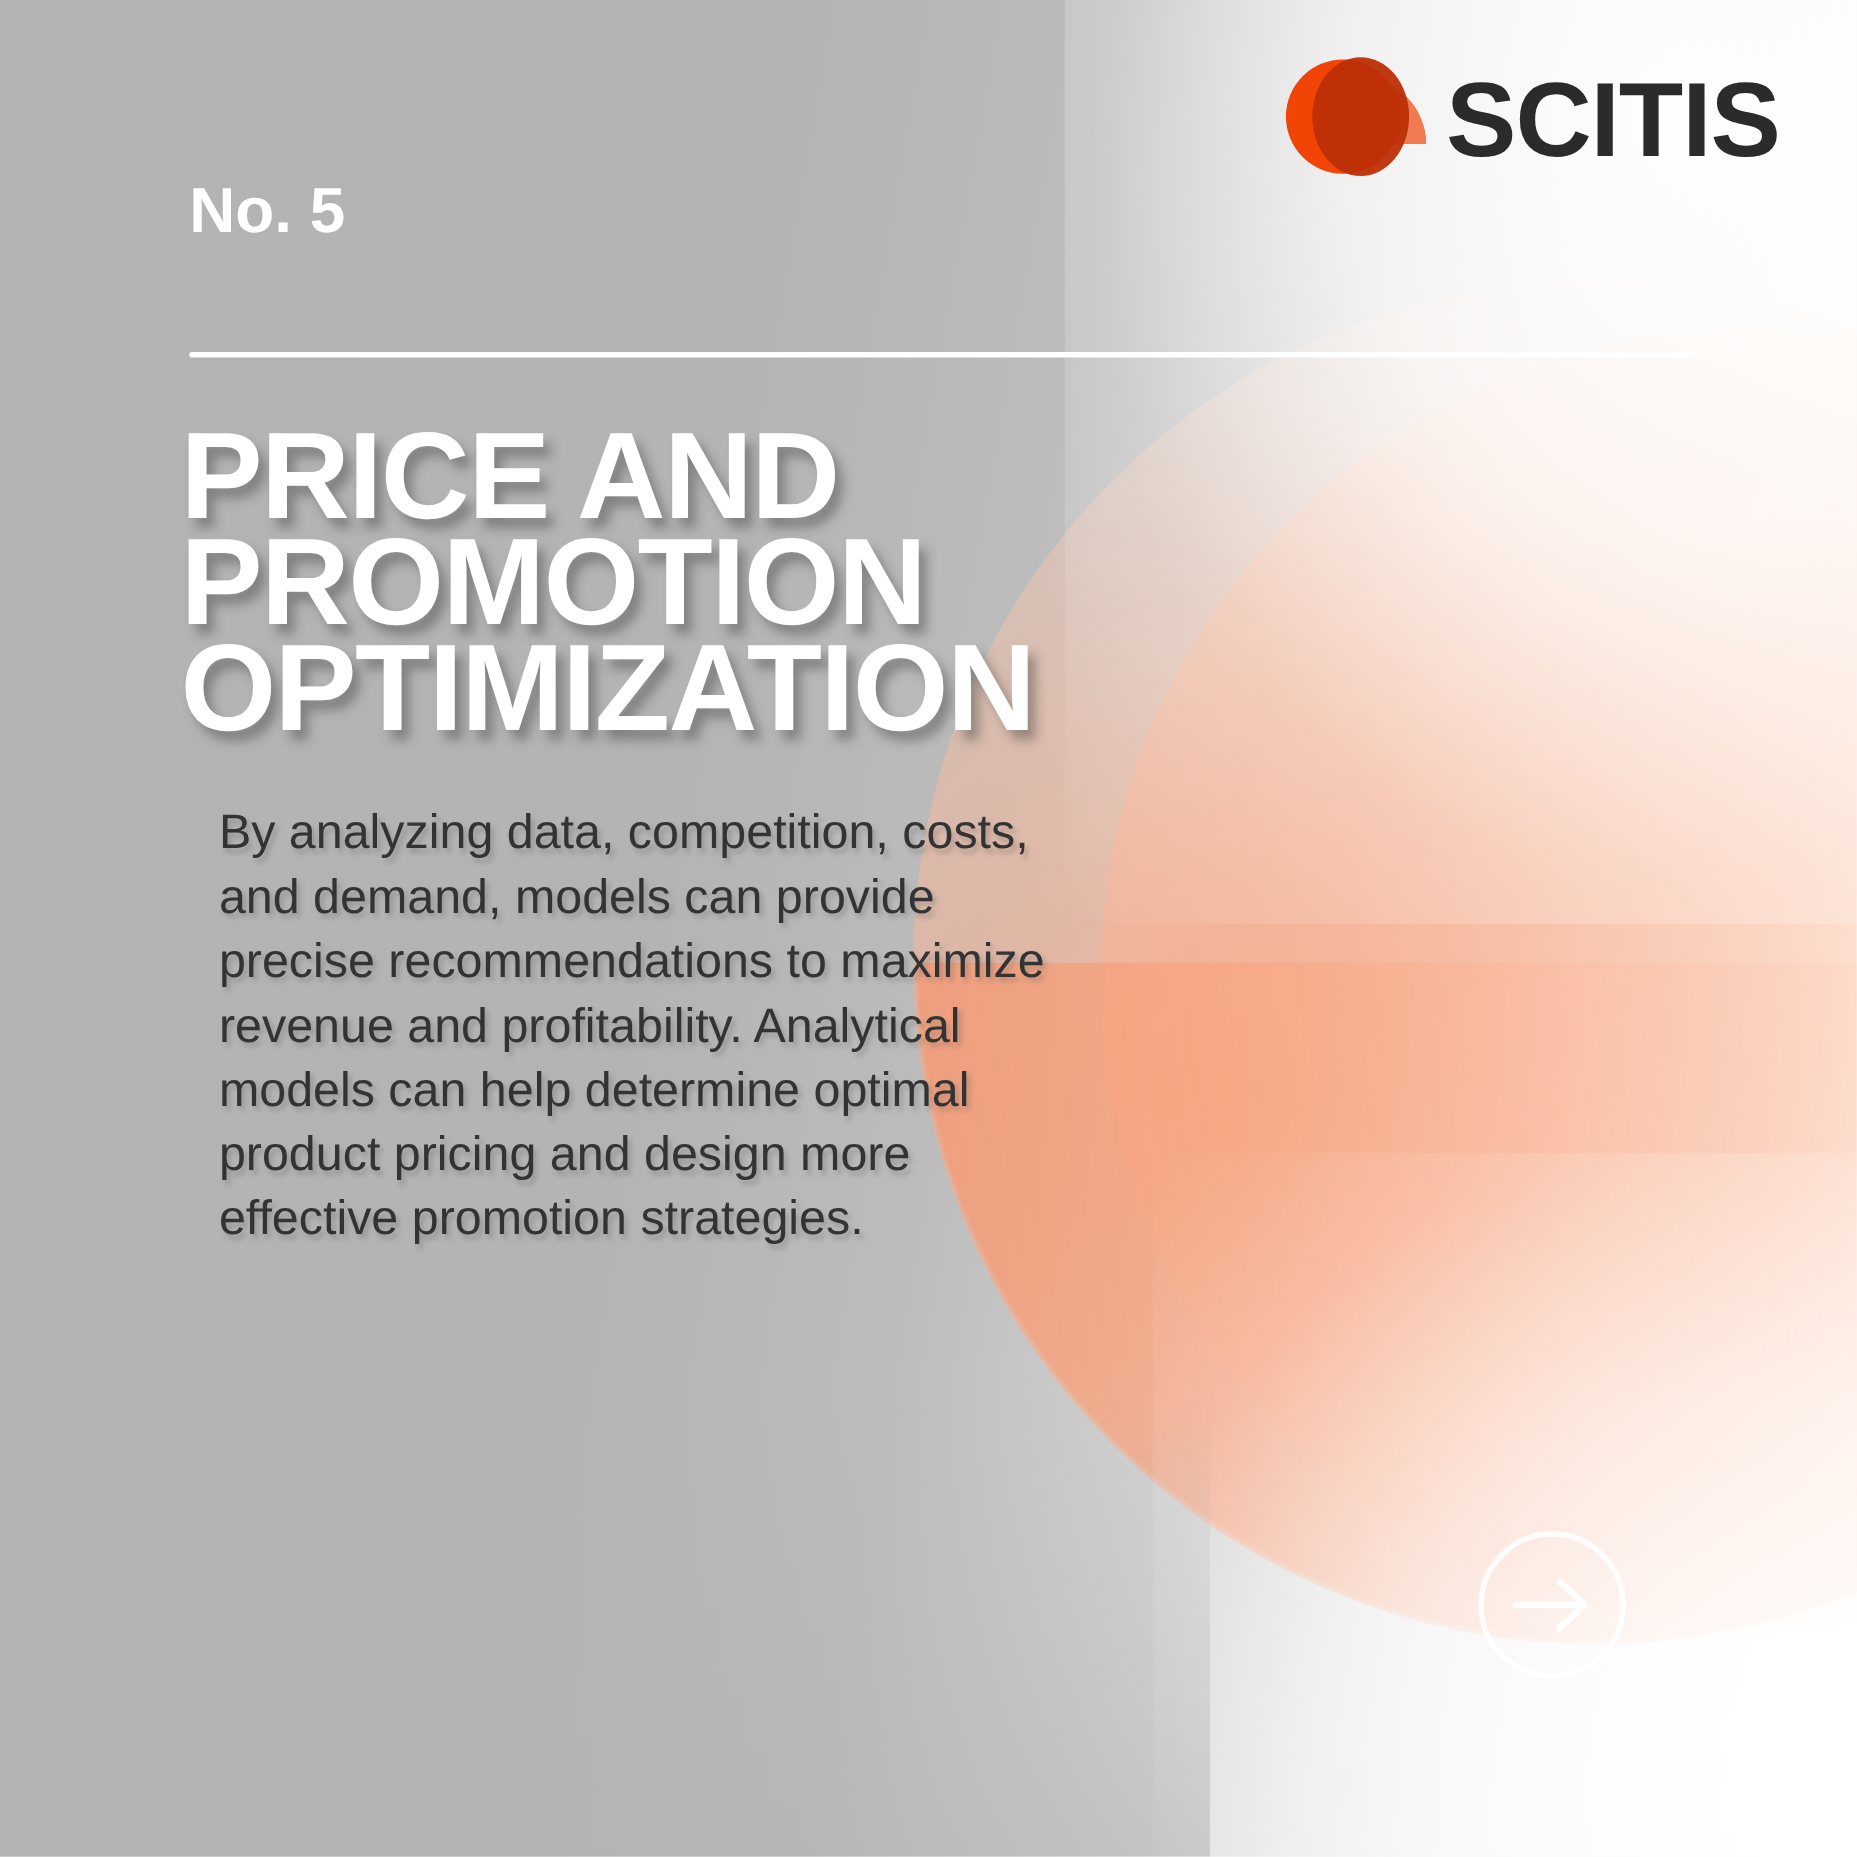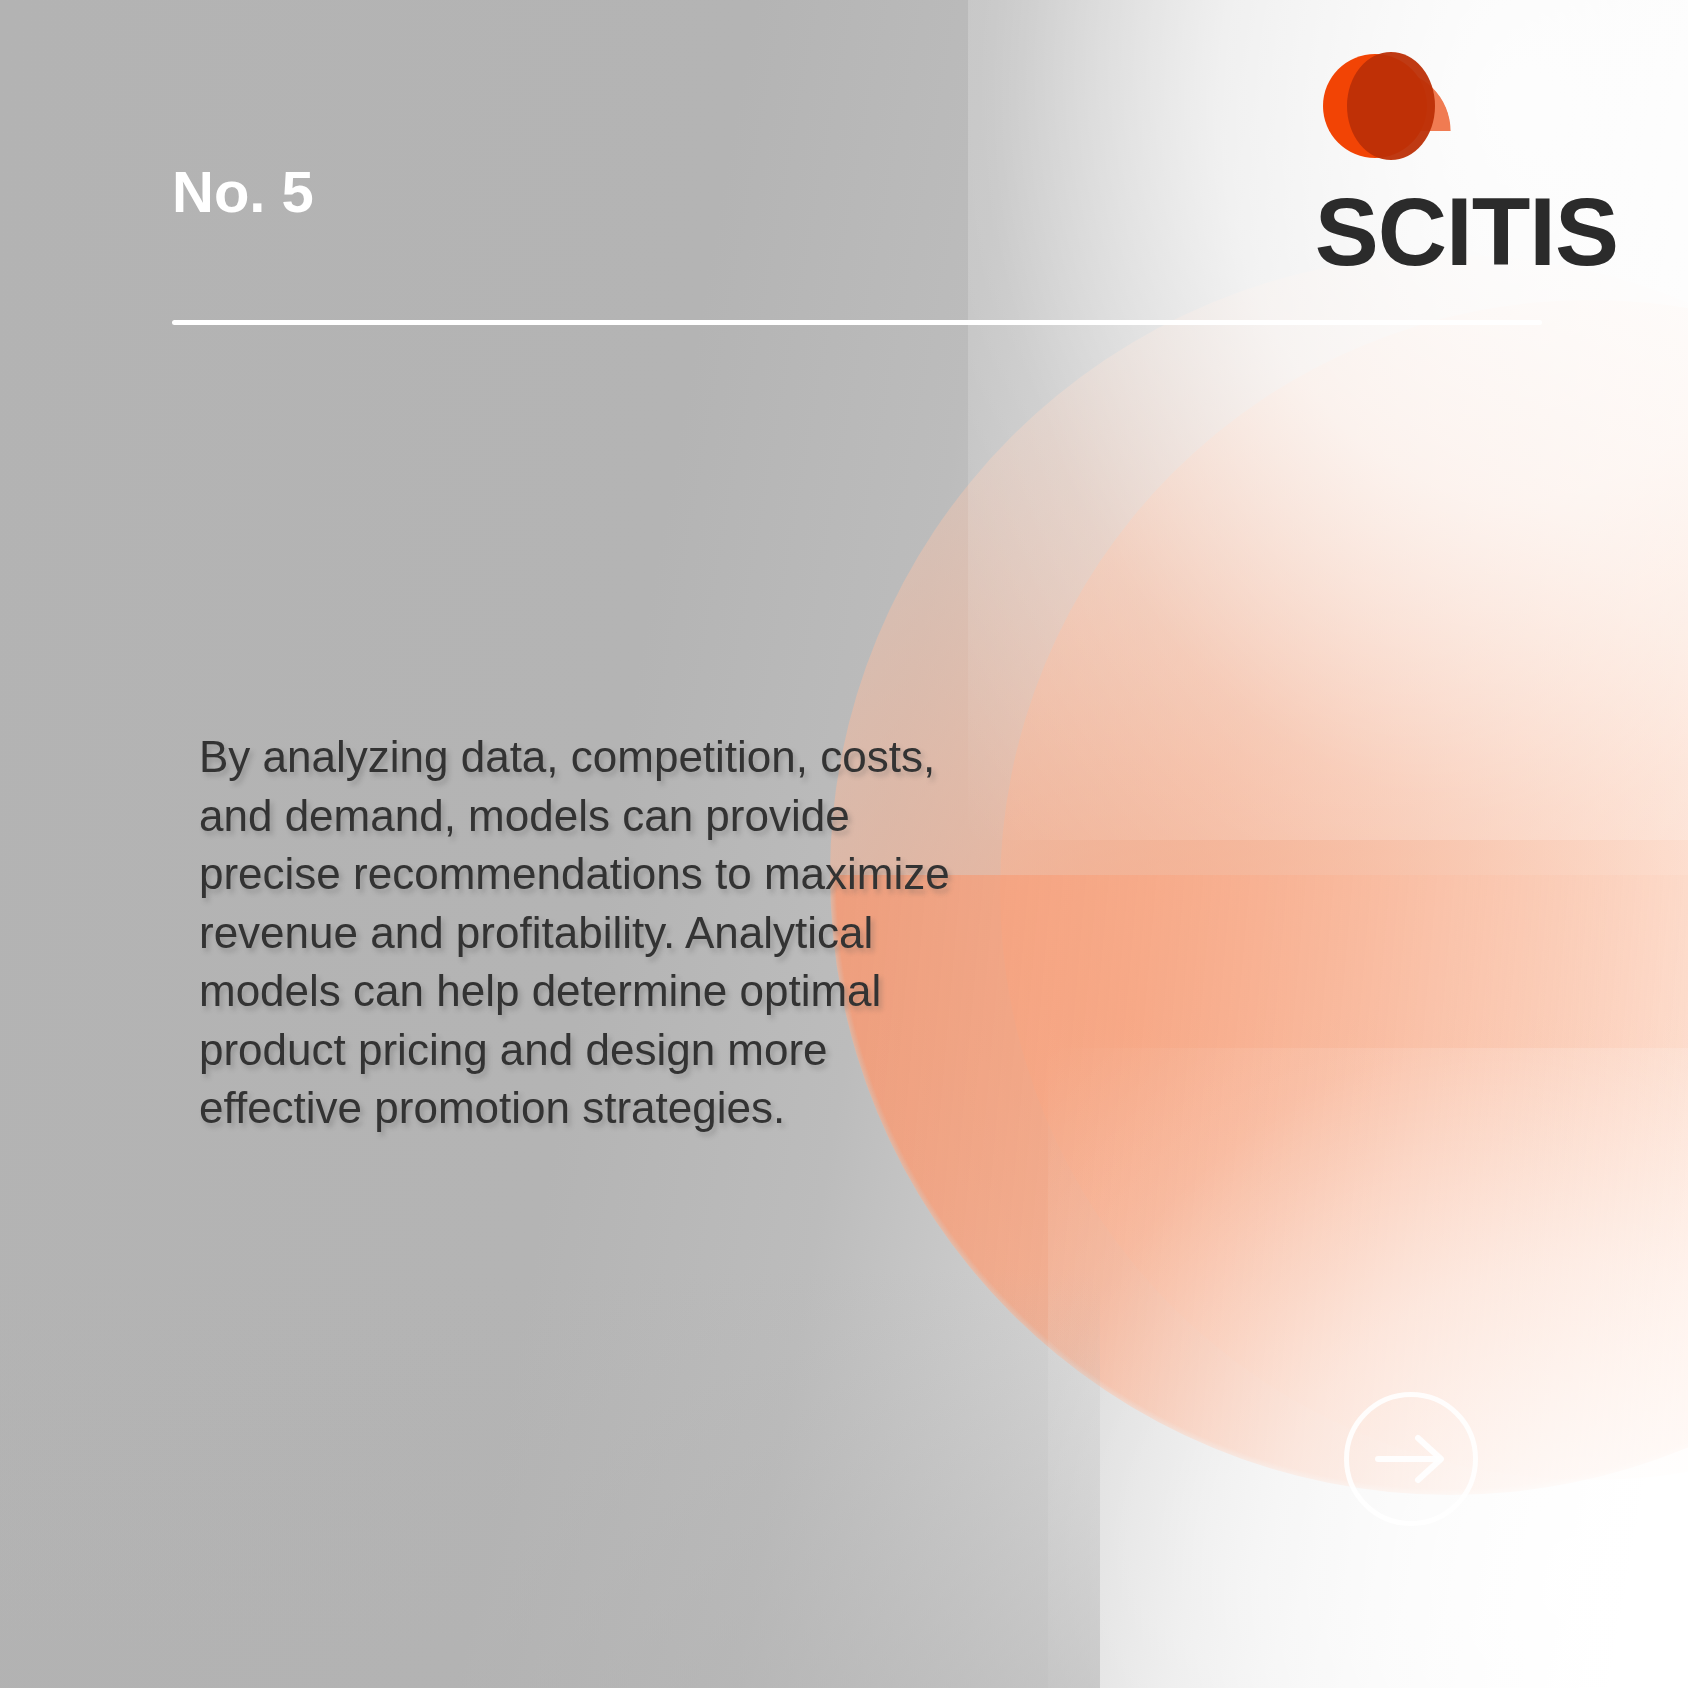--- a/index.html
+++ b/index.html
@@ -102,23 +102,22 @@
   .veil-bl{
     position:absolute; left:0; bottom:0;
     width:1100px; height:420px;
     background:linear-gradient(0deg, rgba(178,178,178,0.55) 0%, rgba(178,178,178,0) 100%);
   }
 
   
   .logo{
     position:absolute;
     top:46px; right:70px;
-    display:flex; align-items:flex-start; gap:26px;
+    display:flex; align-items:flex-end; gap:26px;
     z-index:30;
-    flex-direction:column;
   }
   .logo-mark{ position:relative; width:128px; height:112px; flex:0 0 auto; }
   .lm-halfmoon{                 
     position:absolute;
     left:14px; top:24px;
     width:122px; height:122px;
     background:#ef7043;
     border-radius:61px 61px 0 0;
     transform:rotate(0deg);
     clip-path: path('M0,61 A61,61 0 0 1 122,61 L122,61 L0,61 Z');
@@ -228,20 +227,21 @@
     </div>
     <div class="logo-word">SCITIS</div>
   </div>
 
   <div class="content">
 
     <div class="eyebrow">No. 5</div>
 
     <div class="rule"></div>
 
+    <h1 class="headline">PRICE AND PROMOTION OPTIMIZATION</h1>
 
     <p class="body-copy">By analyzing data, competition, costs, and demand, models can provide precise recommendations to maximize revenue and profitability. Analytical models can help determine optimal product pricing and design more effective promotion strategies.</p>
   </div>
 
   <div class="next-btn">
     <span>
       <svg width="78" height="56" viewBox="0 0 78 56" fill="none" aria-hidden="true">
         <path d="M6 28 H68" stroke="rgba(255,255,255,0.92)" stroke-width="6" stroke-linecap="round"></path>
         <path d="M46 7 L69 28 L46 49" stroke="rgba(255,255,255,0.92)" stroke-width="6" stroke-linecap="round" stroke-linejoin="round" fill="none"></path>
       </svg>

